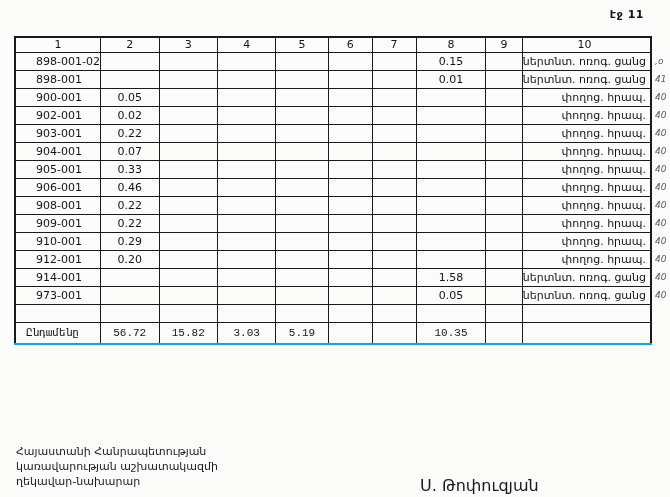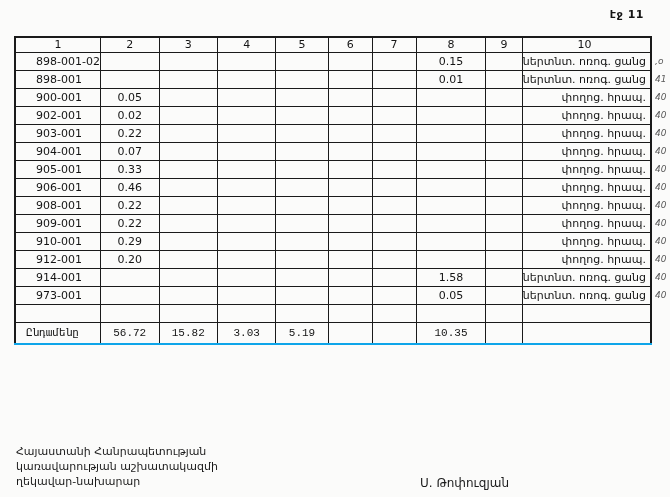--- a/index.html
+++ b/index.html
@@ -67,21 +67,21 @@
   }
   .footer-left div {
     font-size: 11px;
     line-height: 15px;
     color: #1b1b1b;
   }
   .signature {
     position: absolute;
     left: 404px;
     top: 32px;
-    font-size: 12px;
+    font-size: 16px;
     color: #1b1b1b;
   }
 </style>
 </head>
 <body>
 
 <div class="page">
 
   <div class="page-number">էջ 11</div>
 

